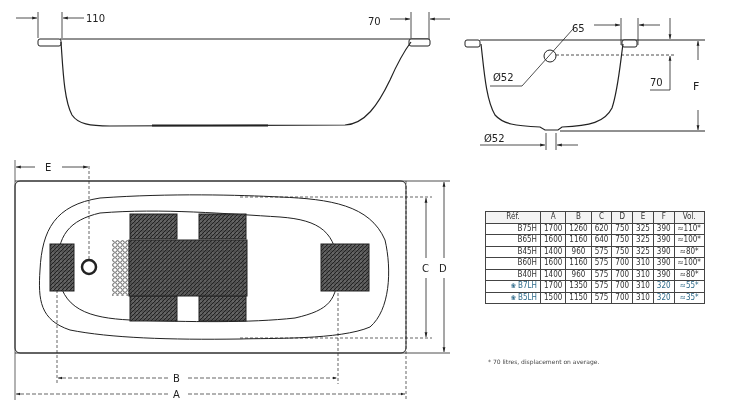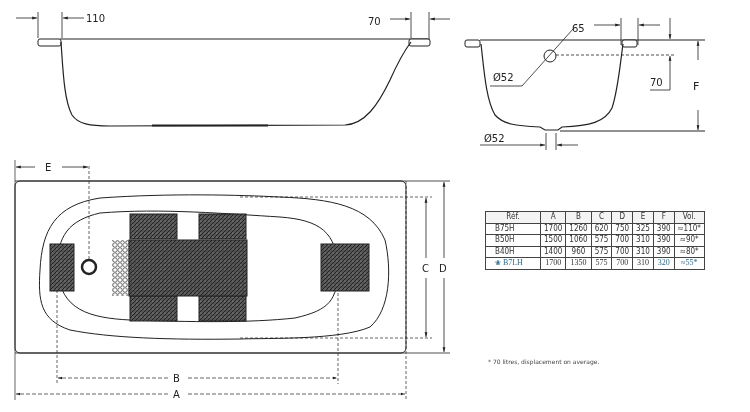--- a/index.html
+++ b/index.html
@@ -2,22 +2,22 @@
 <html><head>
 <meta charset="utf-8">
 <style>
   html,body{margin:0;padding:0;background:#fff;}
   body{width:750px;height:412px;position:relative;overflow:hidden;font-family:"DejaVu Sans",sans-serif;}
   svg{position:absolute;left:0;top:0;}
   .lbl{font-family:"DejaVu Sans",sans-serif;fill:#222;}
   #spec-table{position:absolute;left:485px;top:211px;border-collapse:collapse;font-family:"DejaVu Sans Condensed","DejaVu Sans",sans-serif;font-size:8px;color:#333;border-radius:8px;}
   #spec-table th,#spec-table td{border:1px solid #444;padding:0 3px;height:10.5px;line-height:10px;text-align:center;white-space:nowrap;}
   #spec-table th{font-weight:normal;background:#f4f4f4;}
-  #spec-table td.ref{text-align:left;padding-left:9px;width:42px;}
-  #spec-table tr.low td{color:#2d6a8a;font-family:Liberation Serif, serif;}
+  #spec-table td.ref{text-align:right;padding-left:9px;width:42px;}
+  #spec-table tr.low td{color:#2d6a8a;}
   #spec-table tr.low td.num{color:#333;}
   #spec-table tr.low td.f,#spec-table tr.low td.vol{color:#2d6a8a;margin-left:34px;}
   .leaf{font-size:7px;margin-right:2px;}
   #footnote{position:absolute;left:488px;top:358px;font-size:6px;color:#444;}
 </style>
 </head>
 <body>
 
 <svg width="750" height="412" viewBox="0 0 750 412">
   <defs>
@@ -141,28 +141,48 @@
         <td class="ref">B75H</td>
         <td>1700</td>
         <td>1260</td>
         <td>620</td>
         <td>750</td>
         <td>325</td>
         <td>390</td>
         <td>≈110*</td>
       </tr>
     <tr>
-        <td class="ref">B50H</td>
-        <td>1500</td>
-        <td>1060</td>
+        <td class="ref">B65H</td>
+        <td>1600</td>
+        <td>1160</td>
+        <td>640</td>
+        <td>750</td>
+        <td>325</td>
+        <td>390</td>
+        <td>≈100*</td>
+      </tr>
+    <tr>
+        <td class="ref">B45H</td>
+        <td>1400</td>
+        <td>960</td>
+        <td>575</td>
+        <td>750</td>
+        <td>325</td>
+        <td>390</td>
+        <td>≈80*</td>
+      </tr>
+    <tr>
+        <td class="ref">B60H</td>
+        <td>1600</td>
+        <td>1160</td>
         <td>575</td>
         <td>700</td>
         <td>310</td>
         <td>390</td>
-        <td>≈90*</td>
+        <td>≈100*</td>
       </tr>
     <tr>
         <td class="ref">B40H</td>
         <td>1400</td>
         <td>960</td>
         <td>575</td>
         <td>700</td>
         <td>310</td>
         <td>390</td>
         <td>≈80*</td>
@@ -170,16 +190,26 @@
     <tr class="low">
         <td class="ref"><span class="leaf">❀</span><span>B7LH</span></td>
         <td class="num">1700</td>
         <td class="num">1350</td>
         <td class="num">575</td>
         <td class="num">700</td>
         <td class="num">310</td>
         <td class="f">320</td>
         <td class="vol">≈55*</td>
       </tr>
+    <tr class="low">
+        <td class="ref"><span class="leaf">❀</span><span>B5LH</span></td>
+        <td class="num">1500</td>
+        <td class="num">1150</td>
+        <td class="num">575</td>
+        <td class="num">700</td>
+        <td class="num">310</td>
+        <td class="f">320</td>
+        <td class="vol">≈35*</td>
+      </tr>
   </tbody>
 </table>
 
 <div id="footnote">* 70 litres, displacement on average.</div>
 
 </body></html>

